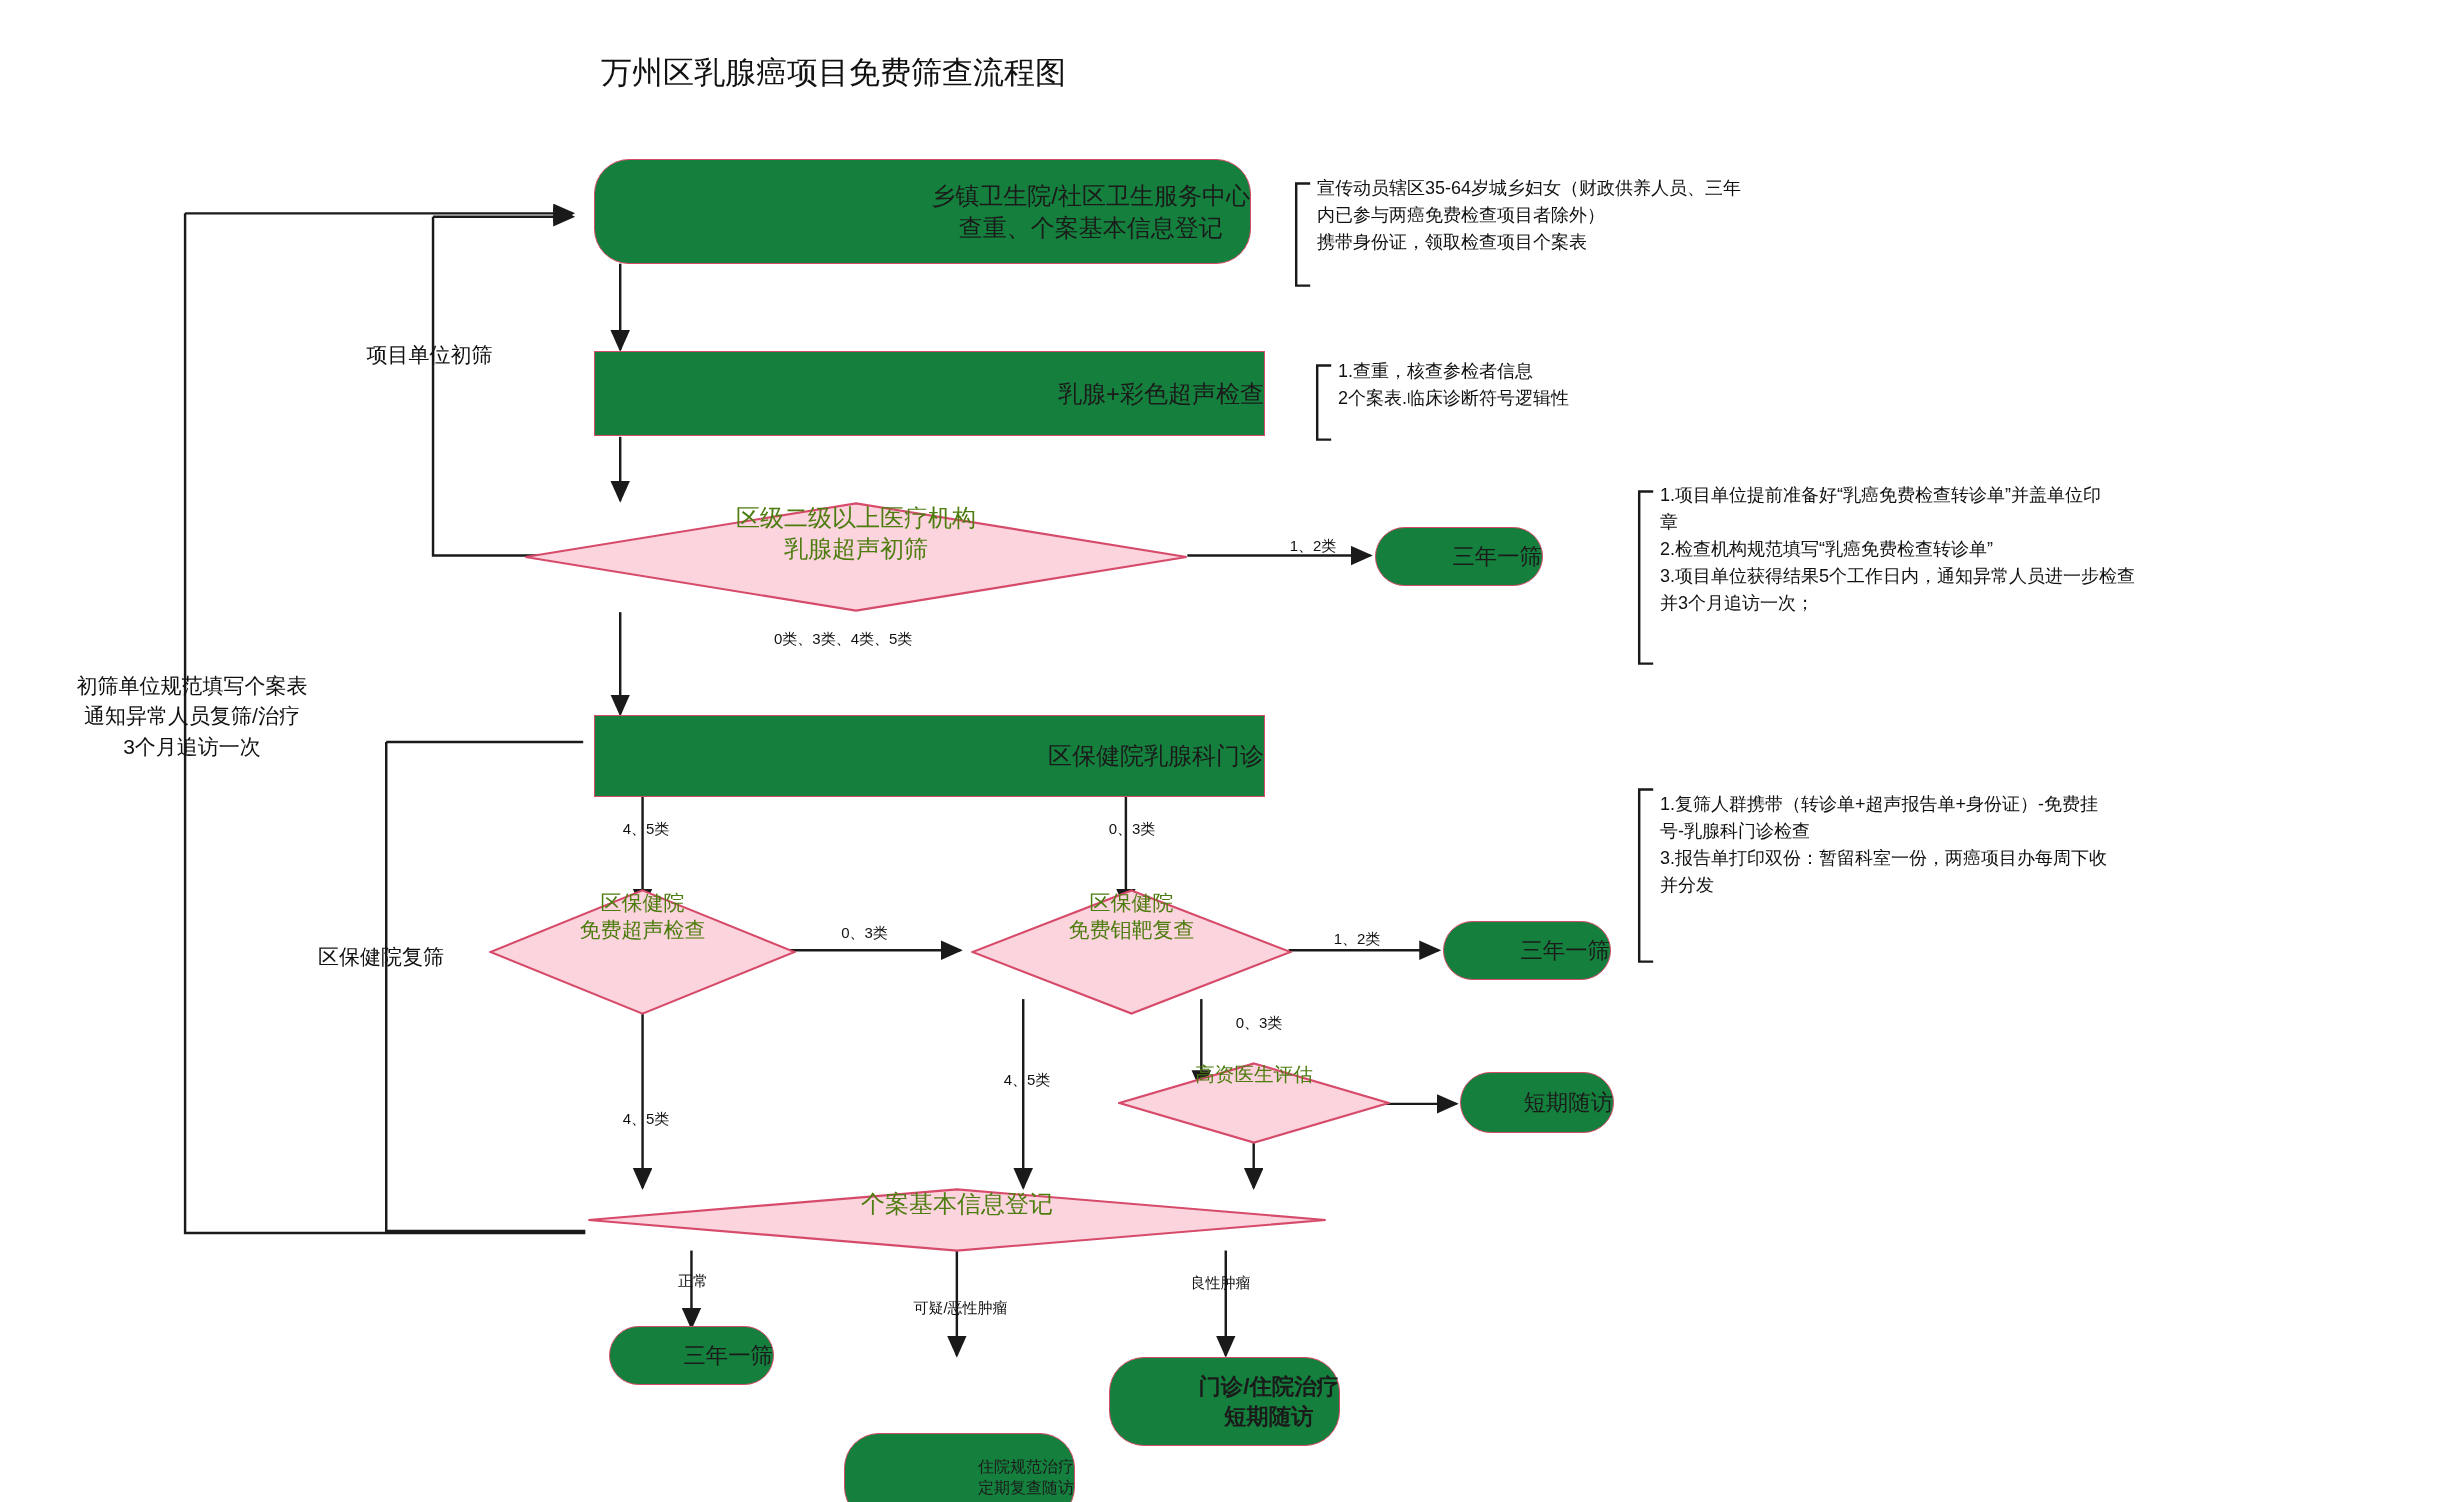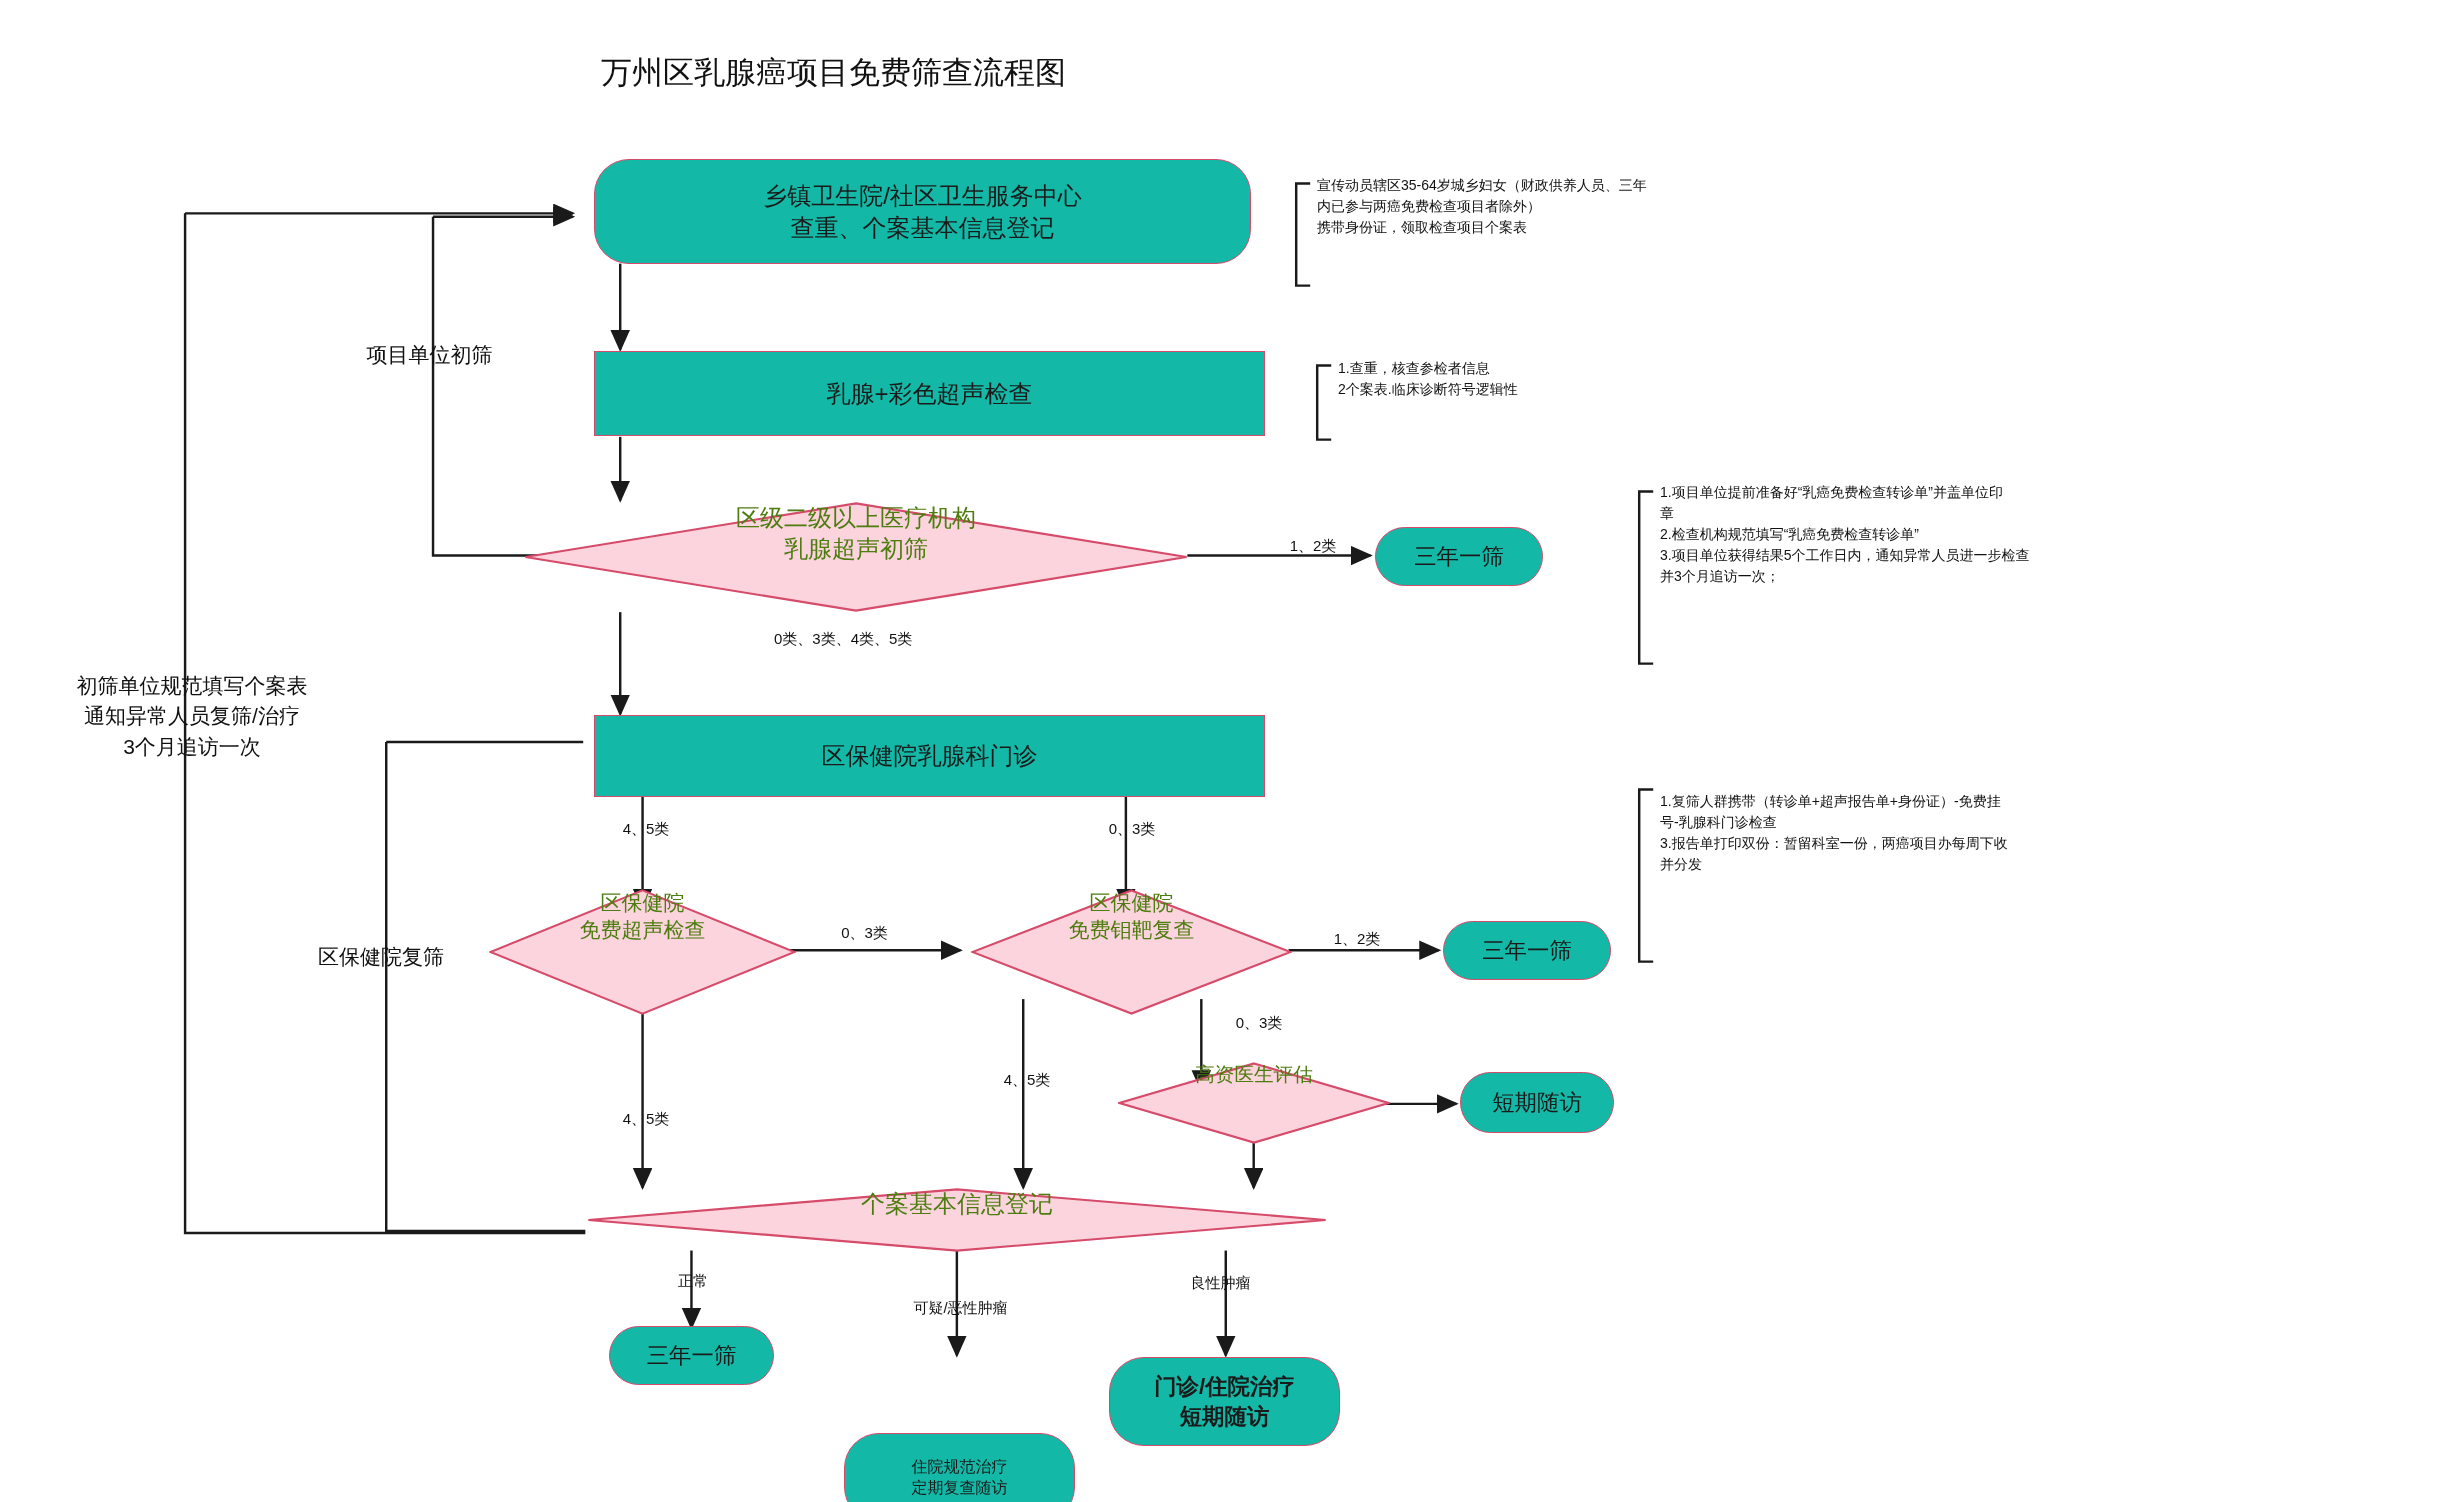--- a/index.html
+++ b/index.html
@@ -19,23 +19,23 @@
     position: absolute;
     left: 601px; top: 36px;
     font-size: 31px;
     color: #111;
     white-space: nowrap;
     margin-top: 16px;
   }
 
   .node {
     position: absolute;
-    display: flex; align-items: center; justify-content: center;
-    text-align: center;
-    background: #14b8a6;
+    display: flex; align-items: center; justify-content: flex-end;
+    text-align: center;
+    background: #15803d;
     border: 1.7px solid #d64a6a;
     color: #1a1a1a;
     line-height: 1.3;
     white-space: pre-line;
   }
   .rect { border-radius: 0; }
   .round { border-radius: 35px; }
 
   
   .diamond {
@@ -49,21 +49,21 @@
     color: #4d7c0f;
   }
   .diamond .dshape {
     position: absolute; left: 0; top: 0; width: 100%; height: 100%;
     z-index: 0;
   }
   .diamond .dlabel { position: relative; z-index: 1; }
 
   .note {
     position: absolute;
-    font-size: 14px;
+    font-size: 18px;
     line-height: 1.5;
     color: #111;
     white-space: pre-line;
   }
   .edge-label {
     position: absolute;
     font-size: 15px;
     color: #111;
     white-space: pre-line;
     text-align: center;

